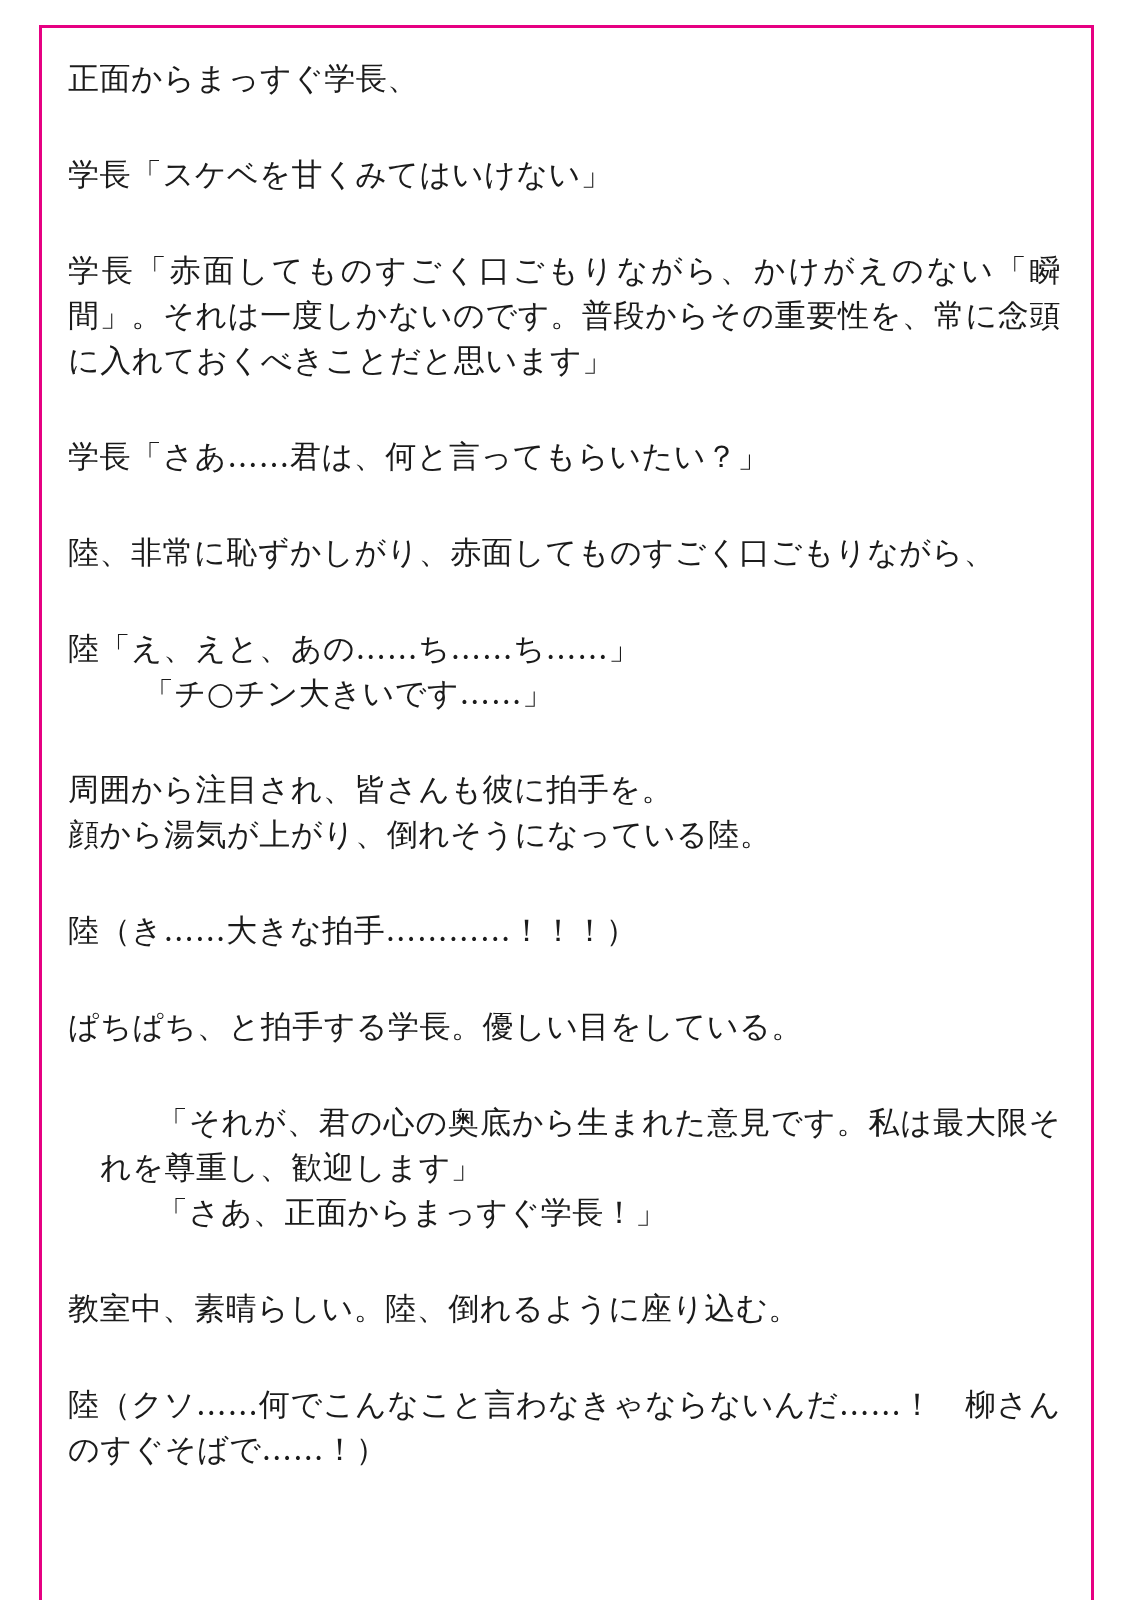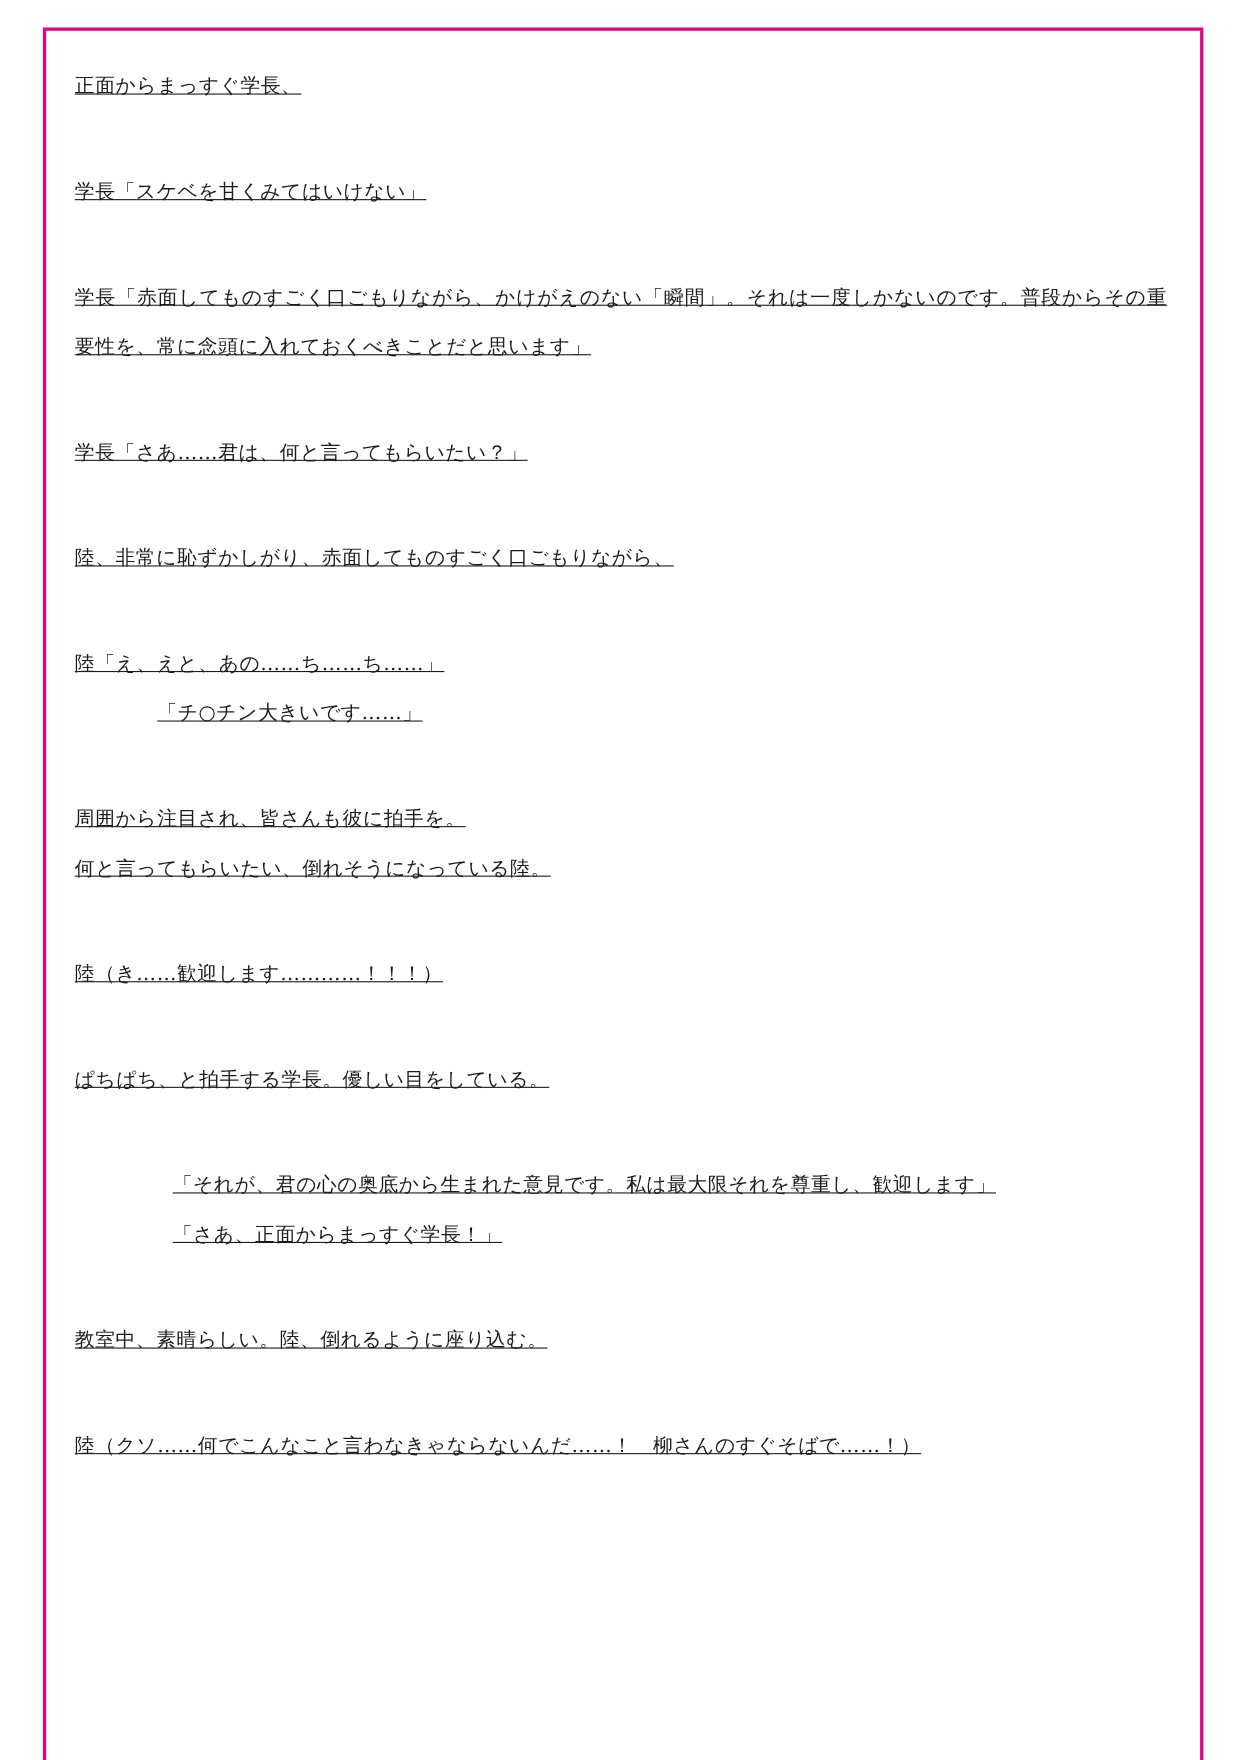--- a/index.html
+++ b/index.html
@@ -25,25 +25,24 @@
     border: 3px solid #e60082;
     background: #ffffff;
   }
   .content {
     padding: 28px 30px 0 26px;
   }
   .para {
     margin: 0 0 51px 0;
   }
   .line {
-    font-size: 18px;
+    font-size: 31px;
     line-height: 45px;
     text-align: justify;
     letter-spacing: 0.5px;
-    text-decoration: underline;
   }
   .indent-none  { }
   .indent-wide  { padding-left: 75px; }   
   .indent-quote { text-indent: 57px; margin-left: 32px; }    
 </style>
 </head>
 <body style="color: rgb(27, 27, 27); background: rgb(255, 255, 255);">
 
 <div class="frame" id="frame" style="border-color: rgb(230, 0, 130);">
   <div class="content" id="content">
@@ -61,24 +60,24 @@
       </div>
       <div class="para">
         <div class="line indent-none">陸、非常に恥ずかしがり、赤面してものすごく口ごもりながら、</div>
       </div>
       <div class="para">
         <div class="line indent-none">陸「え、えと、あの……ち……ち……」</div>
         <div class="line indent-wide">「チ○チン大きいです……」</div>
       </div>
       <div class="para">
         <div class="line indent-none">周囲から注目され、皆さんも彼に拍手を。</div>
-        <div class="line indent-none">何と言ってもらいたい、倒れそうになっている陸。</div>
+        <div class="line indent-none">顔から湯気が上がり、倒れそうになっている陸。</div>
       </div>
       <div class="para">
-        <div class="line indent-none">陸（き……歓迎します…………！！！）</div>
+        <div class="line indent-none">陸（き……大きな拍手…………！！！）</div>
       </div>
       <div class="para">
         <div class="line indent-none">ぱちぱち、と拍手する学長。優しい目をしている。</div>
       </div>
       <div class="para">
         <div class="line indent-quote">「それが、君の心の奥底から生まれた意見です。私は最大限それを尊重し、歓迎します」</div>
         <div class="line indent-quote">「さあ、正面からまっすぐ学長！」</div>
       </div>
       <div class="para">
         <div class="line indent-none">教室中、素晴らしい。陸、倒れるように座り込む。</div>

